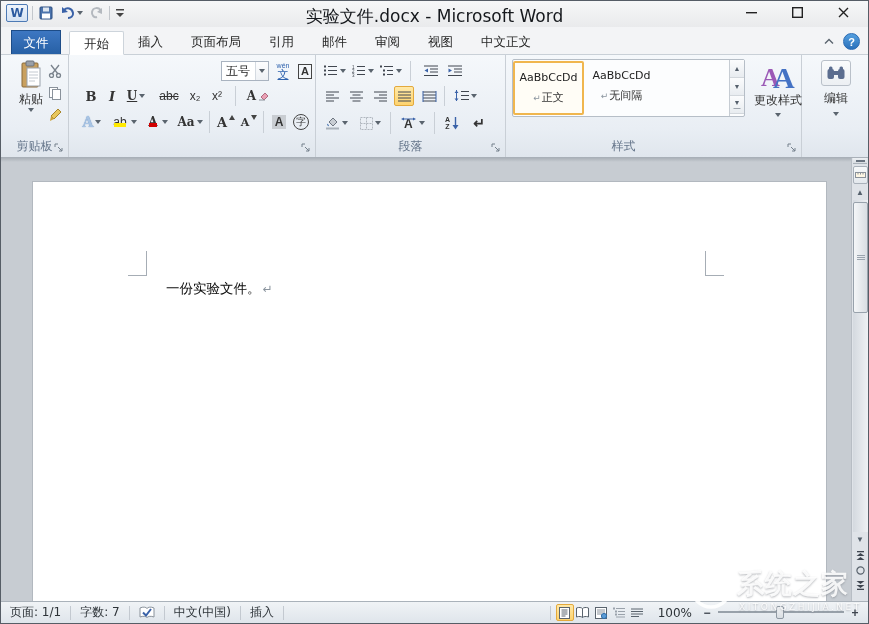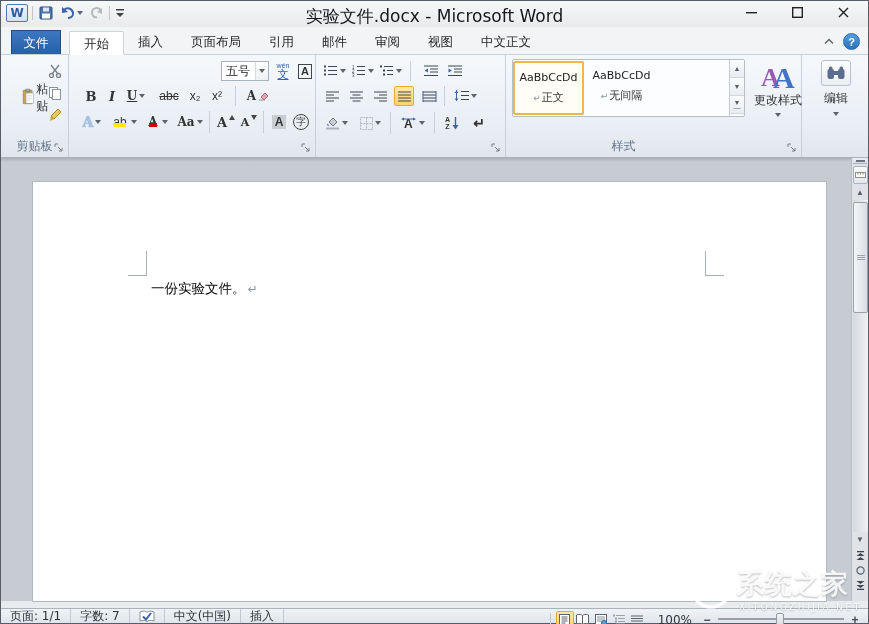--- a/index.html
+++ b/index.html
@@ -41,22 +41,22 @@
             background:linear-gradient(#f5f8fb,#e9eef4 72%,#e0e6ed); border-bottom:1px solid #a9b0b8; }
   .rgroup { position:absolute; top:0; height:102px; border-right:1px solid #c9cfd6; }
   .glabel { position:absolute; left:0; right:0; bottom:2px; text-align:center; font-size:12px; color:#65758a; }
   .launch { position:absolute; right:3px; bottom:4px; width:11px; height:11px; border:none; background:transparent; padding:0; }
   .rbtn { position:absolute; display:flex; align-items:center; justify-content:center; gap:2px;
           border:1px solid transparent; border-radius:2px; background:transparent; font-size:12px; color:#333; }
   .rbtn.hl { background:linear-gradient(#ffe9a8,#fdd36f); border-color:#e3a93c; }
   .rsep { position:absolute; width:1px; background:#c9cfd6; }
 
   
-  .paste-big { position:absolute; left:19px; top:4px; width:36px; height:76px; border:1px solid transparent;
-               border-radius:2px; background:transparent; display:flex; flex-direction:row; align-items:center; }
+  .paste-big { position:absolute; left:12px; top:4px; width:36px; height:76px; border:1px solid transparent;
+               border-radius:2px; background:transparent; display:flex; flex-direction:column; align-items:center; }
   .paste-big .plabel { font-size:12px; color:#333; margin-top:1px; }
   .mini { width:20px; height:20px; }
 
   
   .combo { position:absolute; height:20px; background:#fff; border:1px solid #a9b3c0; display:flex;
            align-items:center; font-size:12px; color:#222; }
   .combo .cval { flex:1; padding:0 4px; white-space:nowrap; overflow:hidden; }
   .combo .cbtn { width:13px; height:100%; display:flex; align-items:center; justify-content:center; border-left:1px solid #d4dae1; background:linear-gradient(#fdfdfe,#eef1f5); }
   .serifB { font-family:"DejaVu Serif","Liberation Serif",serif; font-weight:bold; }
   .serifI { font-family:"DejaVu Serif","Liberation Serif",serif; font-style:italic; font-weight:bold; }
@@ -87,38 +87,38 @@
   
   .docarea { position:absolute; left:1px; top:158px; right:1px; height:443px; background:#c7ccd2; }
   .docarea::before { content:""; position:absolute; left:0; right:0; top:0; height:4px;
                      background:linear-gradient(rgba(90,99,110,.25),transparent); }
   .page { position:absolute; left:32px; top:24px; width:793px; height:419px; background:#fff;
           box-shadow:0 0 0 1px #b2b8bf; }
   .crop-l { position:absolute; left:95px; top:69px; width:19px; height:25px;
             border-right:1px solid #a6adb5; border-bottom:1px solid #a6adb5; }
   .crop-r { position:absolute; left:672px; top:69px; width:19px; height:25px;
             border-left:1px solid #a6adb5; border-bottom:1px solid #a6adb5; }
-  .textline { position:absolute; left:118px; top:98px; font-size:13.5px; color:#0a0a0a; }
+  .textline { position:absolute; left:133px; top:98px; font-size:13.5px; color:#0a0a0a; }
   .pmark { color:#8a949e; font-size:12px; margin-left:2px; }
 
   
   .vscol { position:absolute; right:0; top:0; width:17px; height:443px; background:#dfe3e8; border-left:1px solid #b7bdc4; }
   .vs-split { position:absolute; left:1px; right:1px; top:0; height:6px; background:linear-gradient(#eef1f4,#d8dde2); border-bottom:1px solid #aab2ba; }
   .vs-split i { display:block; width:9px; height:2px; margin:2px auto 0; background:#6a7480; }
   .vs-ruler { position:absolute; left:1px; top:8px; width:15px; height:18px; border:1px solid #a9b1ba; border-radius:2px; background:linear-gradient(#f7f9fa,#e3e8ed); padding:0; }
   .vs-arrow { position:absolute; left:0; width:16px; height:15px; border:none; background:transparent; color:#55606c; font-size:8px; padding:0; }
   .vs-track { position:absolute; left:1px; top:42px; width:15px; height:332px; background:linear-gradient(90deg,#d4d9df,#eef1f4); }
   .vs-thumb { position:absolute; left:0; top:2px; width:15px; height:111px; border:1px solid #98a2ac; border-radius:2px;
               background:linear-gradient(90deg,#f4f6f8,#d9dee3); }
   .vs-thumb i { display:block; width:8px; margin:52px auto 0; height:5px;
                 background:repeating-linear-gradient(#9aa4ae 0 1px,transparent 1px 2px); }
   .vs-nav { position:absolute; left:0; width:16px; height:15px; border:none; background:transparent; padding:0; color:#3f4650; }
 
   
-  .statusbar { position:absolute; left:1px; right:1px; bottom:1px; height:15px;
+  .statusbar { position:absolute; left:1px; right:1px; bottom:1px; height:22px;
                background:linear-gradient(#f0f3f6,#dfe5eb); border-top:1px solid #aab2ba;
                display:flex; align-items:center; font-size:12px; color:#2d3338; }
   .sb-item { padding:0 9px; white-space:nowrap; }
   .sb-sep { width:1px; height:14px; background:#c3c9d0; }
   .sb-right { position:absolute; right:6px; top:0; height:21px; display:flex; align-items:center; }
   .viewbtn { width:18px; height:17px; border:1px solid transparent; border-radius:2px; background:transparent;
              display:flex; align-items:center; justify-content:center; padding:0; }
   .viewbtn.hl { background:linear-gradient(#ffe9a8,#fdd36f); border-color:#e3a93c; }
   .zoomtxt { margin:0 8px 0 12px; }
   .zbtn { width:14px; height:14px; border:none; background:transparent; font-size:12px; font-weight:bold; color:#3f4650; padding:0; }
@@ -466,20 +466,21 @@
         <span style="display:inline-flex;flex-direction:column;font-size:7px;font-weight:bold;line-height:7px;color:#333;">
             <span>A</span>
             <span>Z</span>
           </span>
         <svg width="7" height="13" viewBox="0 0 7 13">
             <path d="M3.5,0 v9" stroke="#3a62a8" stroke-width="1.4"></path>
             <path d="M0.5,8 L3.5,12.5 L6.5,8 Z" fill="#3a62a8"></path>
           </svg>
       </button>
       <button class="rbtn" style="left:152px;top:57px;width:22px;height:22px;font-weight:bold;font-size:14px;color:#333;">↵</button>
+      <div class="glabel">段落</div>
       <button class="launch">
         <svg width="10" height="10" viewBox="0 0 10 10">
             <path d="M1,4 V1 H4" fill="none" stroke="#75808c"></path>
             <path d="M4,4 L8,8 M8,5 V8 H5" fill="none" stroke="#75808c"></path>
           </svg>
       </button>
     </div>
 
     <div class="rgroup" style="left:505px;width:296px;">
       <div class="gallery">

